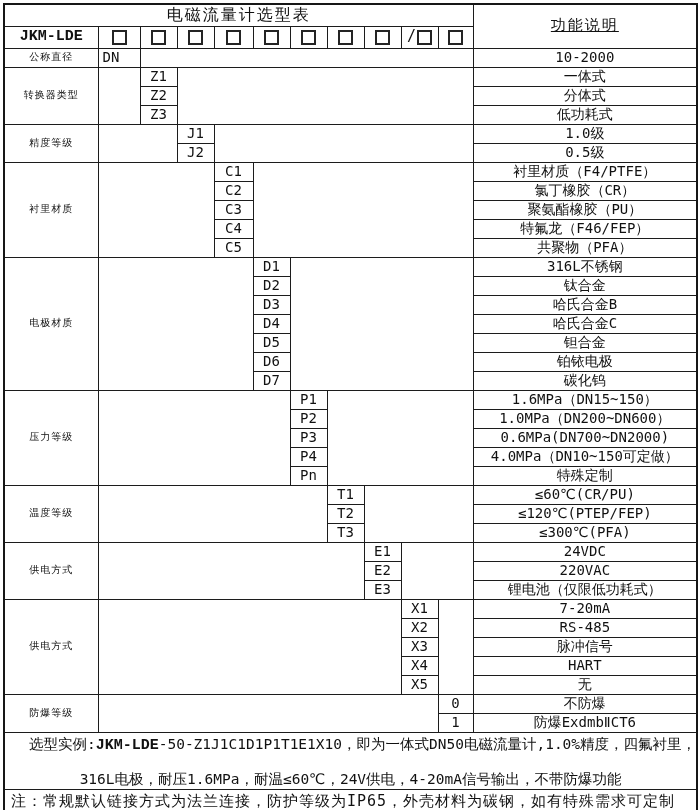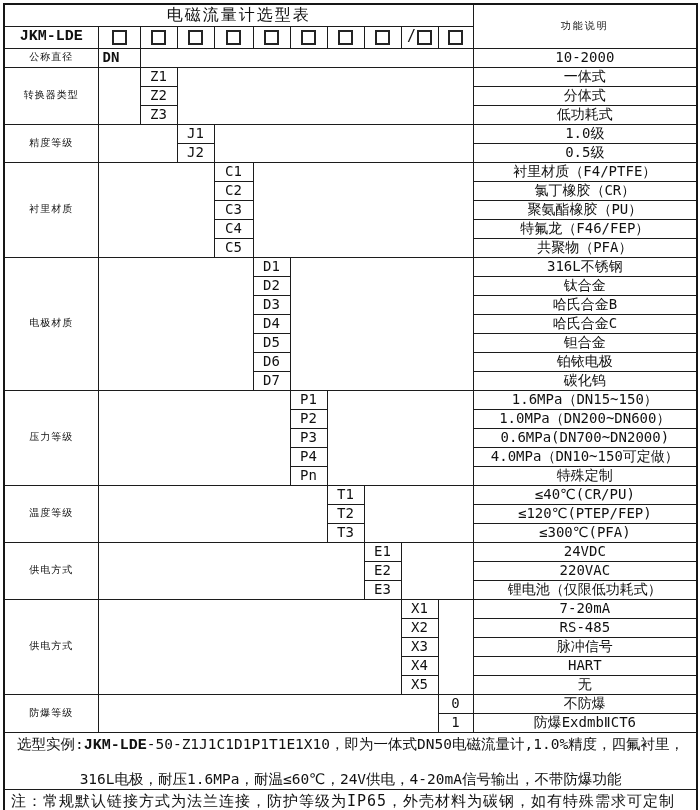--- a/index.html
+++ b/index.html
@@ -14,32 +14,32 @@
   }
   td {
     border:1px solid #1c1c1c; padding:0;
     text-align:center; vertical-align:middle;
     font-size:14px; line-height:1.05;
     overflow:hidden; white-space:nowrap;
   }
   tr.hr { height:22px;padding-left:40px; }
   tr.r  { height:19px; }
   .title { font-size:16px; letter-spacing:2px; }
-  .fh    { font-size:10px; letter-spacing:2px; }
+  .fh    { font-size:15px; letter-spacing:2px;text-decoration:underline; }
   .model { font-family:Liberation Mono, monospace; font-weight:bold; font-size:15px; }
   .c  { font-size:10px; letter-spacing:1px; }
-  .kl { text-align:left; padding-left:4px;font-weight:bold; }
+  .kl { text-align:left; padding-left:4px; }
   .cb { }
   .cbox {
     display:inline-block; width:11px; height:11px;
     border:2px solid #242424; vertical-align:middle; background:#fff;
   }
   .slash { font-size:15px; margin-right:1px; vertical-align:middle; }
   .ex-cell { height:54px; }
-  .ex1 { text-align:center; padding-left:0; font-size:14.5px; line-height:1.6; }
+  .ex1 { text-align:right; padding-left:0; font-size:14.5px; line-height:1.6; }
   .ex2 { text-align:center; font-size:14.5px; line-height:1.4;margin-top:11px; }
   .note-cell { height:25px; text-align:left; padding-left:6px; font-size:15px; letter-spacing:1px; }
 </style>
 </head>
 <body>
 
 <table class="sel">
   <colgroup>
     <col style="width:94px">
       <col style="width:42px">
@@ -188,21 +188,21 @@
   <tr class="r">
         <td>Pn</td>
         <td>特殊定制</td>
       </tr>
 
   <tr class="r">
     <td class="c" rowspan="3">温度等级</td>
     <td colspan="6" rowspan="3"></td>
     <td>T1</td>
     <td colspan="3" rowspan="3"></td>
-    <td>≤40℃(CR/PU)</td>
+    <td>≤60℃(CR/PU)</td>
   </tr>
   <tr class="r">
         <td>T2</td>
         <td>≤120℃(PTEP/FEP)</td>
       </tr>
   <tr class="r">
         <td>T3</td>
         <td>≤300℃(PFA)</td>
       </tr>
 

